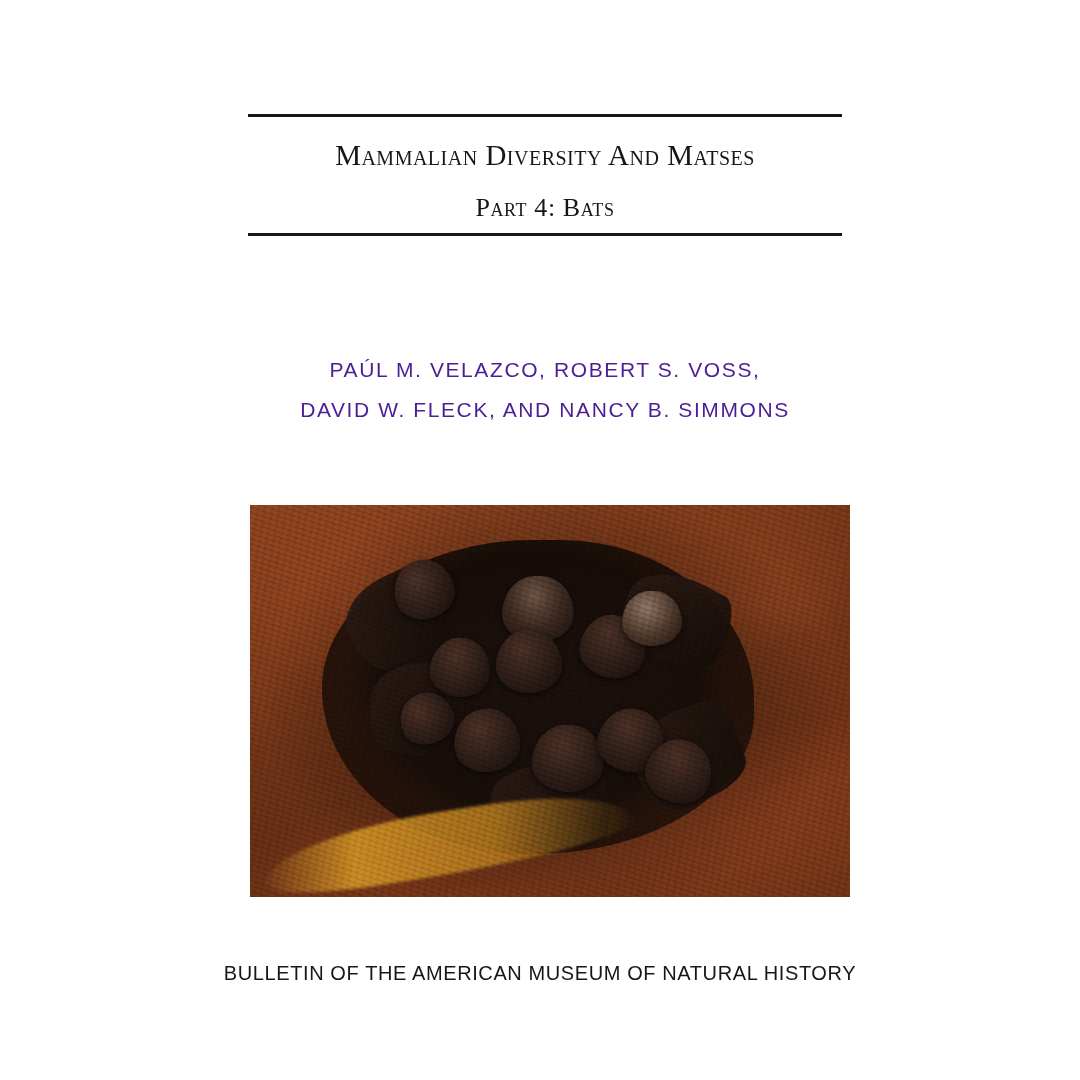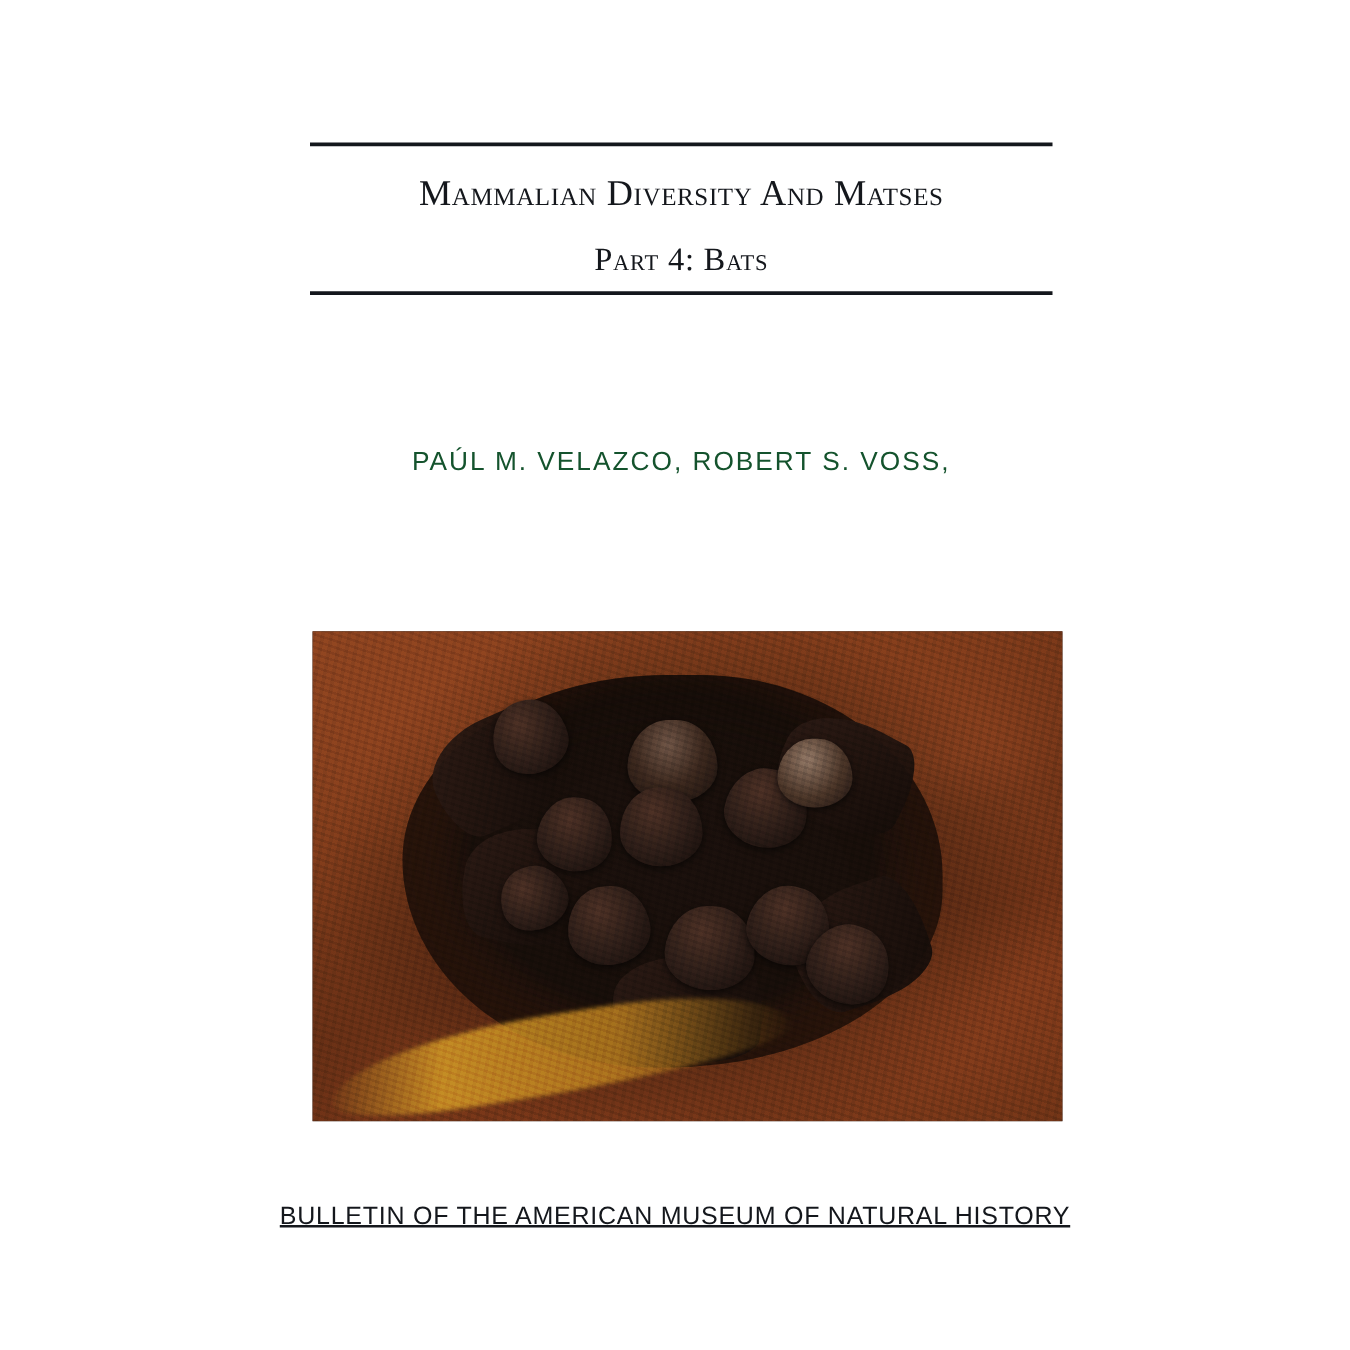--- a/index.html
+++ b/index.html
@@ -69,21 +69,21 @@
     position: absolute;
     left: 248px;
     top: 350px;
     width: 594px;
     text-align: center;
   }
   .author-line {
     font-family: "Liberation Sans", sans-serif;
     font-size: 21px;
     letter-spacing: 1.6px;
-    color: #14532d;
+    color: #4c1d95;
     line-height: 1.9;
     text-transform: uppercase;
     white-space: nowrap;
   }
 
   
   .photo-wrap {
     position: absolute;
     left: 250px;
     top: 505px;
@@ -149,21 +149,20 @@
     filter: blur(1.5px);
   }
 
   
   .footer {
     position: absolute;
     left: 0;
     top: 962px;
     width: 1080px;
     text-align: center;
-    text-decoration: underline;
   }
   .footer-text {
     font-family: "Liberation Sans", sans-serif;
     font-size: 20px;
     letter-spacing: 0.6px;
     color: #14171c;
     text-transform: uppercase;
     white-space: nowrap;
   }
 </style>
@@ -176,20 +175,21 @@
     <div class="rule top"></div>
     <div class="title-inner">
       <div class="title-line l1">Mammalian Diversity and Matses</div>
       <div class="subtitle-line">Part 4: Bats</div>
     </div>
     <div class="rule bottom"></div>
   </div>
 
   <div class="authors">
     <div class="author-line">Paúl M. Velazco, Robert S. Voss,</div>
+    <div class="author-line">David W. Fleck, and Nancy B. Simmons</div>
   </div>
 
   <div class="photo-wrap">
     <div class="photo">
       <div class="hollow"></div>
 
       <div class="wing" style="left:16%;top:18%;width:16%;height:22%;transform:rotate(-24deg);"></div>
       <div class="wing" style="left:20%;top:40%;width:17%;height:24%;transform:rotate(12deg);"></div>
       <div class="wing" style="left:62%;top:18%;width:18%;height:22%;transform:rotate(28deg);"></div>
       <div class="wing" style="left:64%;top:52%;width:18%;height:24%;transform:rotate(-18deg);"></div>

